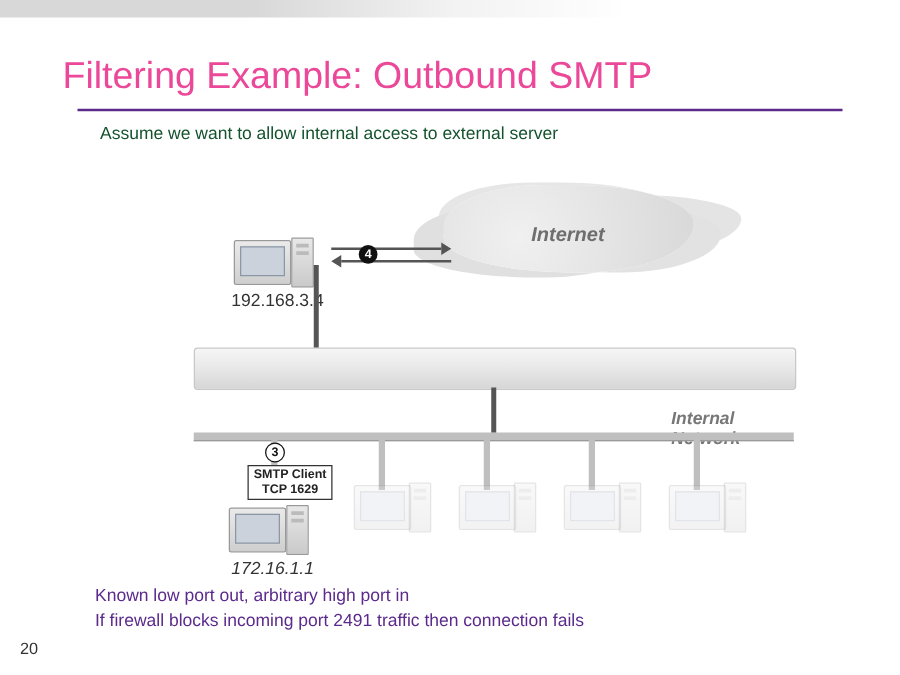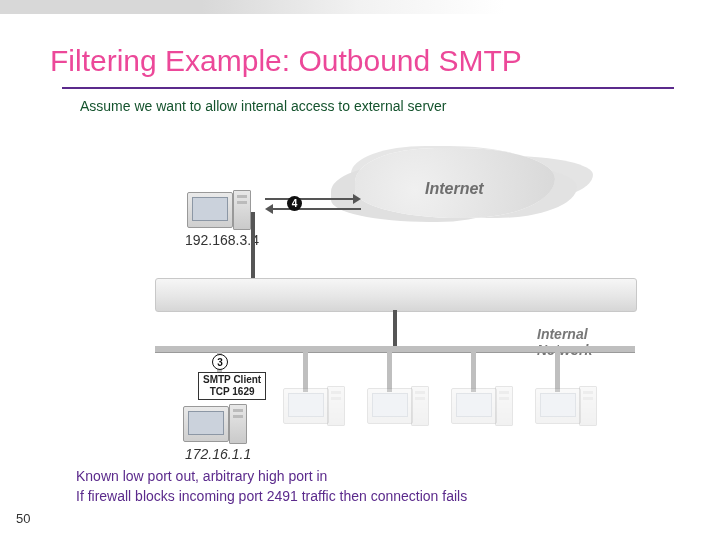--- a/index.html
+++ b/index.html
@@ -243,13 +243,13 @@
   </div>
   <div class="monitor" style="left:28px; top:266px;"></div>
   <div class="tower" style="left:74px; top:264px;"></div>
   <div class="ip-text" style="left:30px; top:306px;font-style:italic;">172.16.1.1</div>
 
 </div>
 
 <div class="bottom-text" style="top:468px;">Known low port out, arbitrary high port in</div>
 <div class="bottom-text" style="top:488px;">If firewall blocks incoming port 2491 traffic then connection fails</div>
 
-<div class="page-num">50</div>
+<div class="page-num">20</div>
 
 </body></html>

